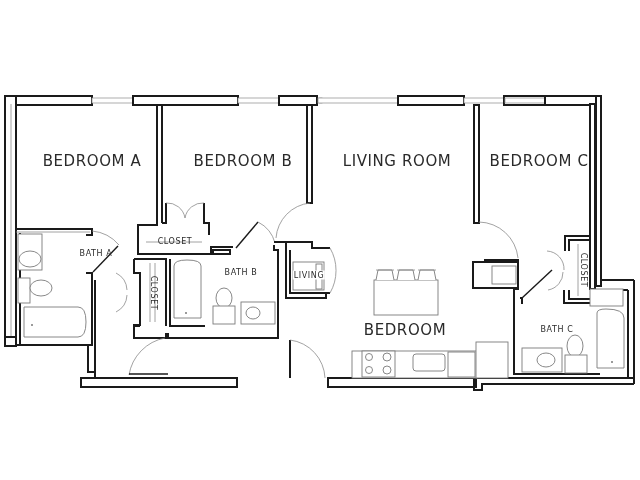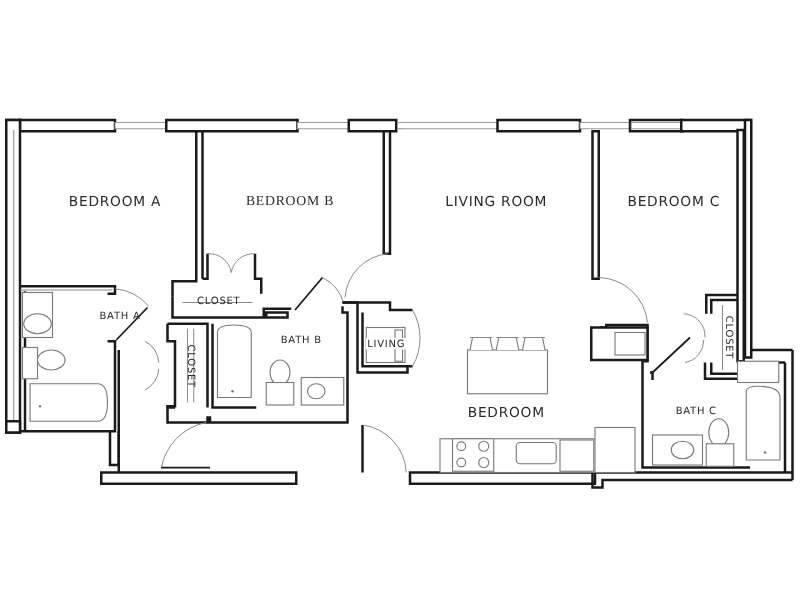--- a/index.html
+++ b/index.html
@@ -8,21 +8,21 @@
   .wall { fill: #ffffff; stroke: #1a1a1a; stroke-width: 2; }
   .wall-line { fill: none; stroke: #1a1a1a; stroke-width: 2; }
   .thin { fill: none; stroke: #8a8a8a; stroke-width: 0.8; }
   .fixture { fill: #ffffff; stroke: #7a7a7a; stroke-width: 0.9; }
   .window { fill: #ffffff; stroke: #9a9a9a; stroke-width: 0.8; }
   .door-swing { fill: none; stroke: #8a8a8a; stroke-width: 0.8; }
   .door-leaf { fill: #ffffff; stroke: #1a1a1a; stroke-width: 1.4; }
   .room-label {
     position: absolute;
     font-family: "DejaVu Sans", sans-serif;
-    font-size: 11px;
+    font-size: 15px;
     letter-spacing: 0.6px;
     color: #2a2a2a;
     white-space: nowrap;
     transform: translate(-50%, -50%);
   }
   .room-label.vertical { transform: translate(-50%, -50%) rotate(90deg); font-size: 8px; }
   .room-label.small { font-size: 8px; }
 </style>
 </head>
 <body>
@@ -178,21 +178,21 @@
     <path class="fixture" d="M 597 313 Q 597 309 606 309 Q 624 309 624 318 V 368 H 597 Z"></path>
     <circle cx="612" cy="362" r="1" fill="#7a7a7a"></circle>
     <rect class="fixture" x="522" y="348" width="40" height="24"></rect>
     <ellipse class="fixture" cx="546" cy="360" rx="9" ry="7"></ellipse>
     <ellipse class="fixture" cx="575" cy="346" rx="8" ry="11"></ellipse>
     <rect class="fixture" x="565" y="355" width="22" height="18"></rect>
   </g>
 </svg>
 
 <div class="room-label" style="left:92px;top:161px;">BEDROOM A</div>
-<div class="room-label" style="left:232px;top:161px;font-family:Liberation Serif, serif;">BEDROOM B</div>
+<div class="room-label" style="left:243px;top:161px;">BEDROOM B</div>
 <div class="room-label" style="left:397px;top:161px;text-align:right;">LIVING ROOM</div>
 <div class="room-label" style="left:539px;top:161px;">BEDROOM C</div>
 <div class="room-label small" style="left:72px;top:253px;margin-left:24px;">BATH A</div>
 <div class="room-label small" style="left:175px;top:241px;">CLOSET</div>
 <div class="room-label vertical" style="left:153px;top:293px;">CLOSET</div>
 <div class="room-label small" style="left:241px;top:272px;">BATH B</div>
 <div class="room-label small" style="left:309px;top:275px;background:#fff;padding:0 1px;">LIVING</div>
 <div class="room-label" style="left:405px;top:330px;">BEDROOM</div>
 <div class="room-label vertical" style="left:583px;top:270px;">CLOSET</div>
 <div class="room-label small" style="left:557px;top:329px;">BATH C</div>

